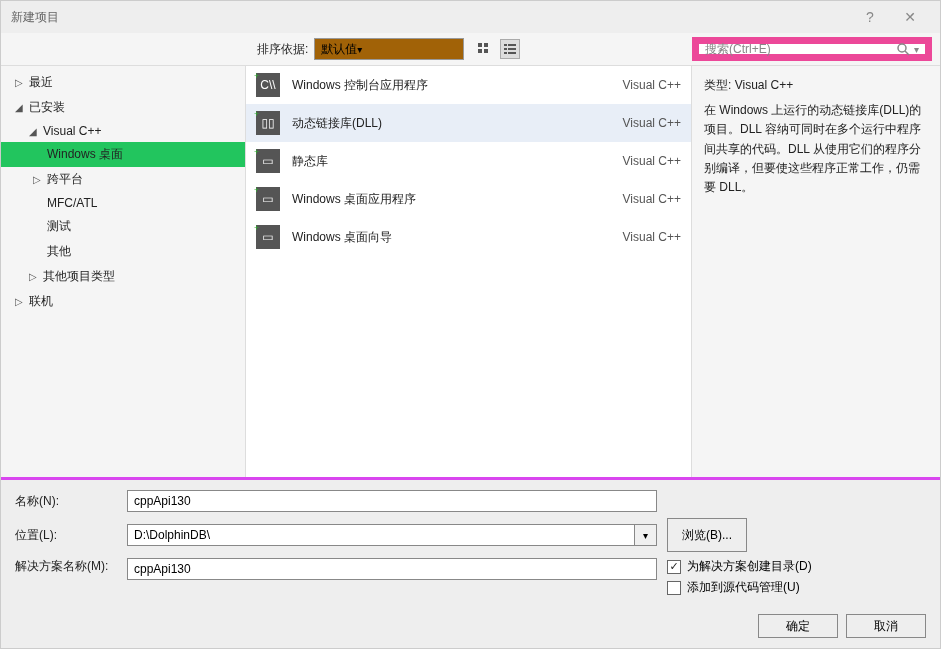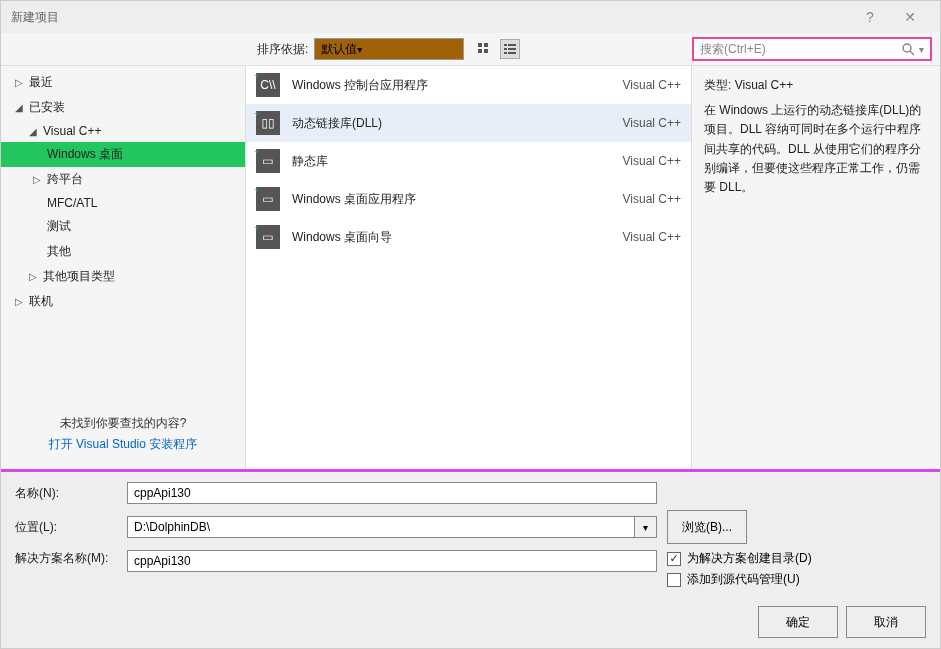--- a/index.html
+++ b/index.html
@@ -9,21 +9,21 @@
 .titlebar .ctl { width: 40px; text-align: center; color: #888; font-size: 14px; }
 .toolbar-row { height: 32px; display: flex; align-items: center; padding: 0 8px; gap: 6px; }
 .toolbar-left-spacer { width: 242px; }
 .sort-label { color: #222; }
 .sort-select { flex: 0 0 150px; height: 22px; border: 1px solid #999; background: #a16207; display: flex; align-items: center; padding: 0 6px; justify-content: flex-start; }
 .sort-select .arrow { font-size: 10px; }
 .view-icons { display: flex; gap: 6px; margin-left: 4px; }
 .view-icon { width: 20px; height: 20px; display: flex; align-items: center; justify-content: center; border: 1px solid transparent; }
 .view-icon.active { border-color: #aaa; background: #ddd; }
 .toolbar-spacer { flex: 1; }
-.search-box { width: 240px; height: 24px; border: 2px solid #ec4899; background: white; display: flex; align-items: center; padding: 0 6px; color: #888; }
+.search-box { width: 240px; height: 24px; border: 7px solid #ec4899; background: white; display: flex; align-items: center; padding: 0 6px; color: #888; }
 .search-box .ph { flex: 1; }
 .main-area { flex: 1; display: flex; border-top: 1px solid #ddd; min-height: 0; }
 .sidebar { width: 244px; background: #f5f5f5; display: flex; flex-direction: column; padding: 4px 0; }
 .tree-item { padding: 4px 4px 4px 16px; display: flex; align-items: center; gap: 4px; cursor: default; color: #222; }
 .tree-item .caret { width: 10px; display: inline-block; color: #555; font-size: 10px; }
 .tree-item.l1 { padding-left: 14px; font-weight: normal; }
 .tree-item.l2 { padding-left: 28px; }
 .tree-item.l3 { padding-left: 46px; }
 .tree-item.selected { background: #22c55e; }
 .sidebar-spacer { flex: 1; }
@@ -46,21 +46,21 @@
 .form-input { height: 22px; border: 1px solid #888; background: white; padding: 0 6px; display: flex; align-items: center; }
 .form-input.w1 { width: 530px; }
 .form-input.w2 { width: 508px; }
 .loc-input { display: flex; }
 .loc-drop { width: 22px; border: 1px solid #888; border-left: none; background: #f0f0f0; display: flex; align-items: center; justify-content: center; font-size: 10px; }
 .browse-btn { margin-left: 10px; height: 34px; padding: 0 14px; border: 1px solid #888; background: #eee; }
 .check-col { margin-left: 10px; display: flex; flex-direction: column; gap: 4px; }
 .check-row { display: flex; align-items: center; gap: 6px; }
 .chk { width: 14px; height: 14px; border: 1px solid #666; background: white; display: flex; align-items: center; justify-content: center; font-size: 11px; color: #222; }
 .button-row { display: flex; justify-content: flex-end; gap: 8px; padding: 6px 14px 10px; background: #eee; }
-.dlg-btn { width: 80px; height: 32px; border: 1px solid #888; background: #eee; }
+.dlg-btn { width: 80px; height: 24px; border: 1px solid #888; background: #eee; }
 svg { display: block; }
 </style>
 </head>
 <body>
 
 <div class="titlebar">
   <span class="title">新建项目</span>
   <span class="ctl">?</span>
   <span class="ctl">✕</span>
 </div>
@@ -137,24 +137,20 @@
       </div>
     <div class="tree-item l2">
         <span class="caret">▷</span>
         <span>其他项目类型</span>
       </div>
     <div class="tree-item l1">
         <span class="caret">▷</span>
         <span>联机</span>
       </div>
     <div class="sidebar-spacer"></div>
-    <div class="sidebar-footer">
-      <div class="q">未找到你要查找的内容?</div>
-      <div class="link">打开 Visual Studio 安装程序</div>
-    </div>
   </div>
 
   <div class="template-list">
     <div class="tmpl-row">
       <div class="tmpl-icon">
           <span class="plus">+</span>
           <span>C\\</span>
         </div>
       <span class="tmpl-name">Windows 控制台应用程序</span>
       <span class="tmpl-lang">Visual C++</span>

